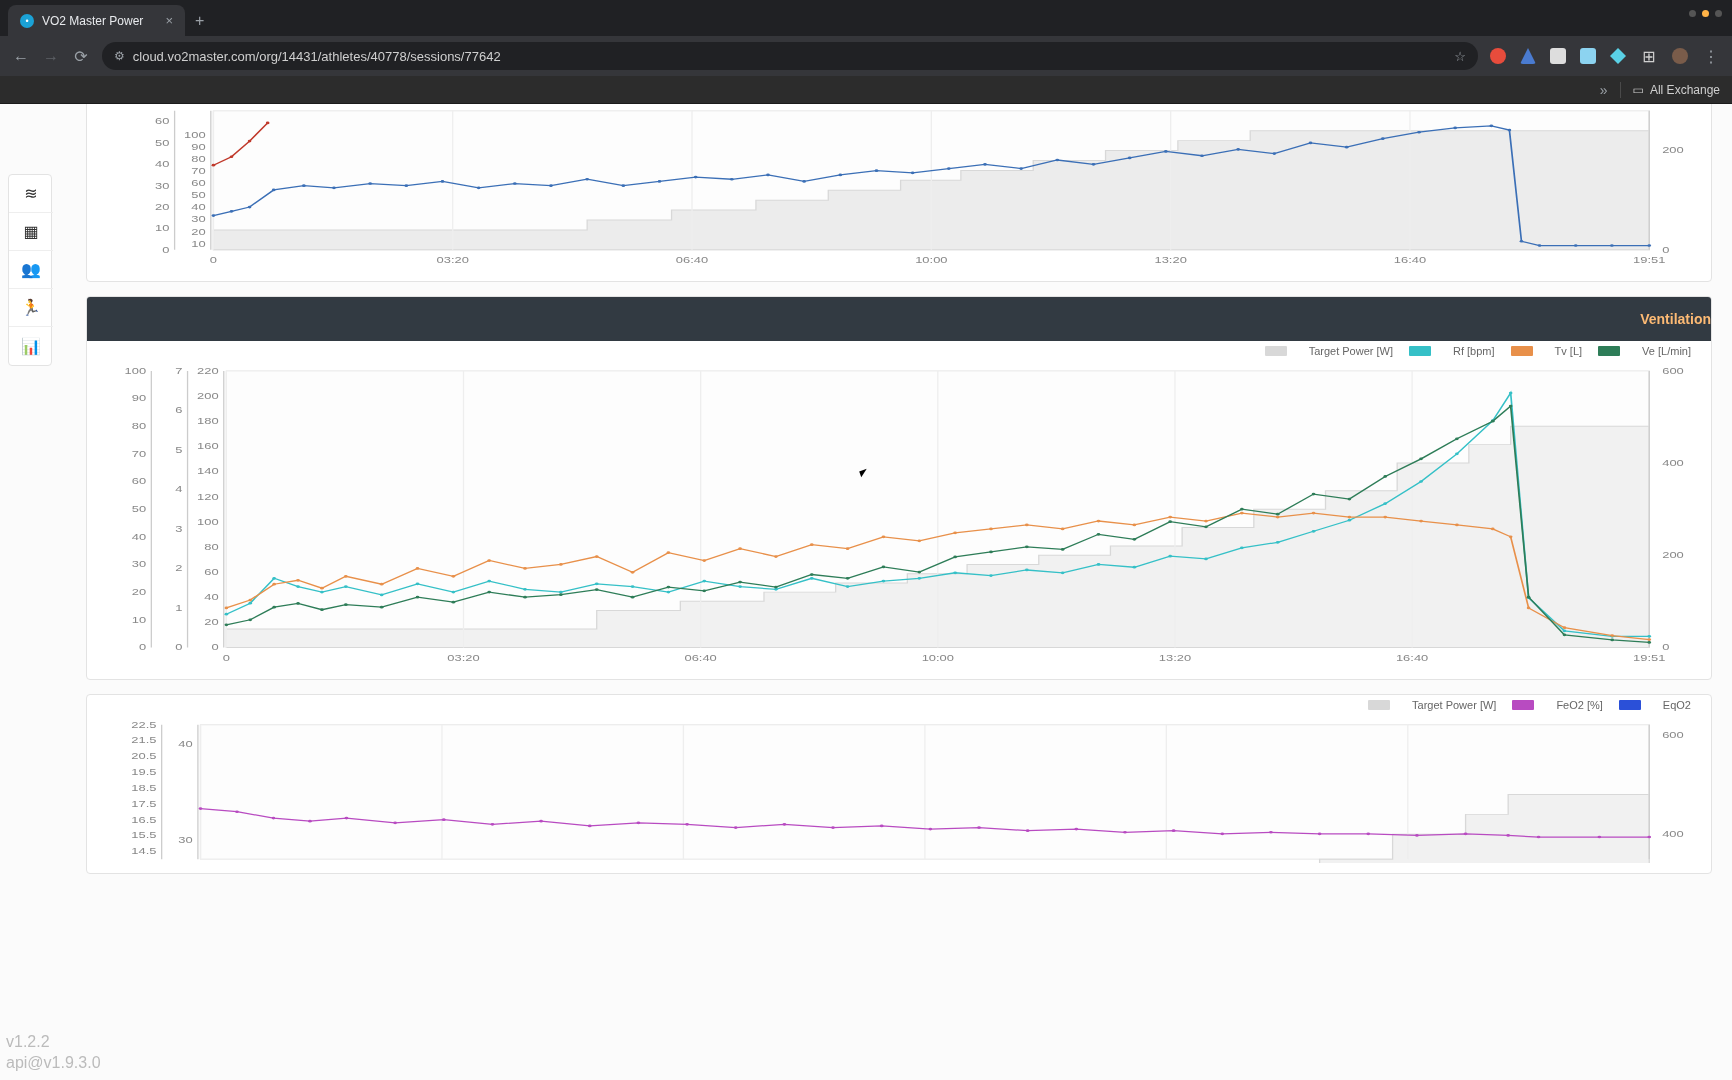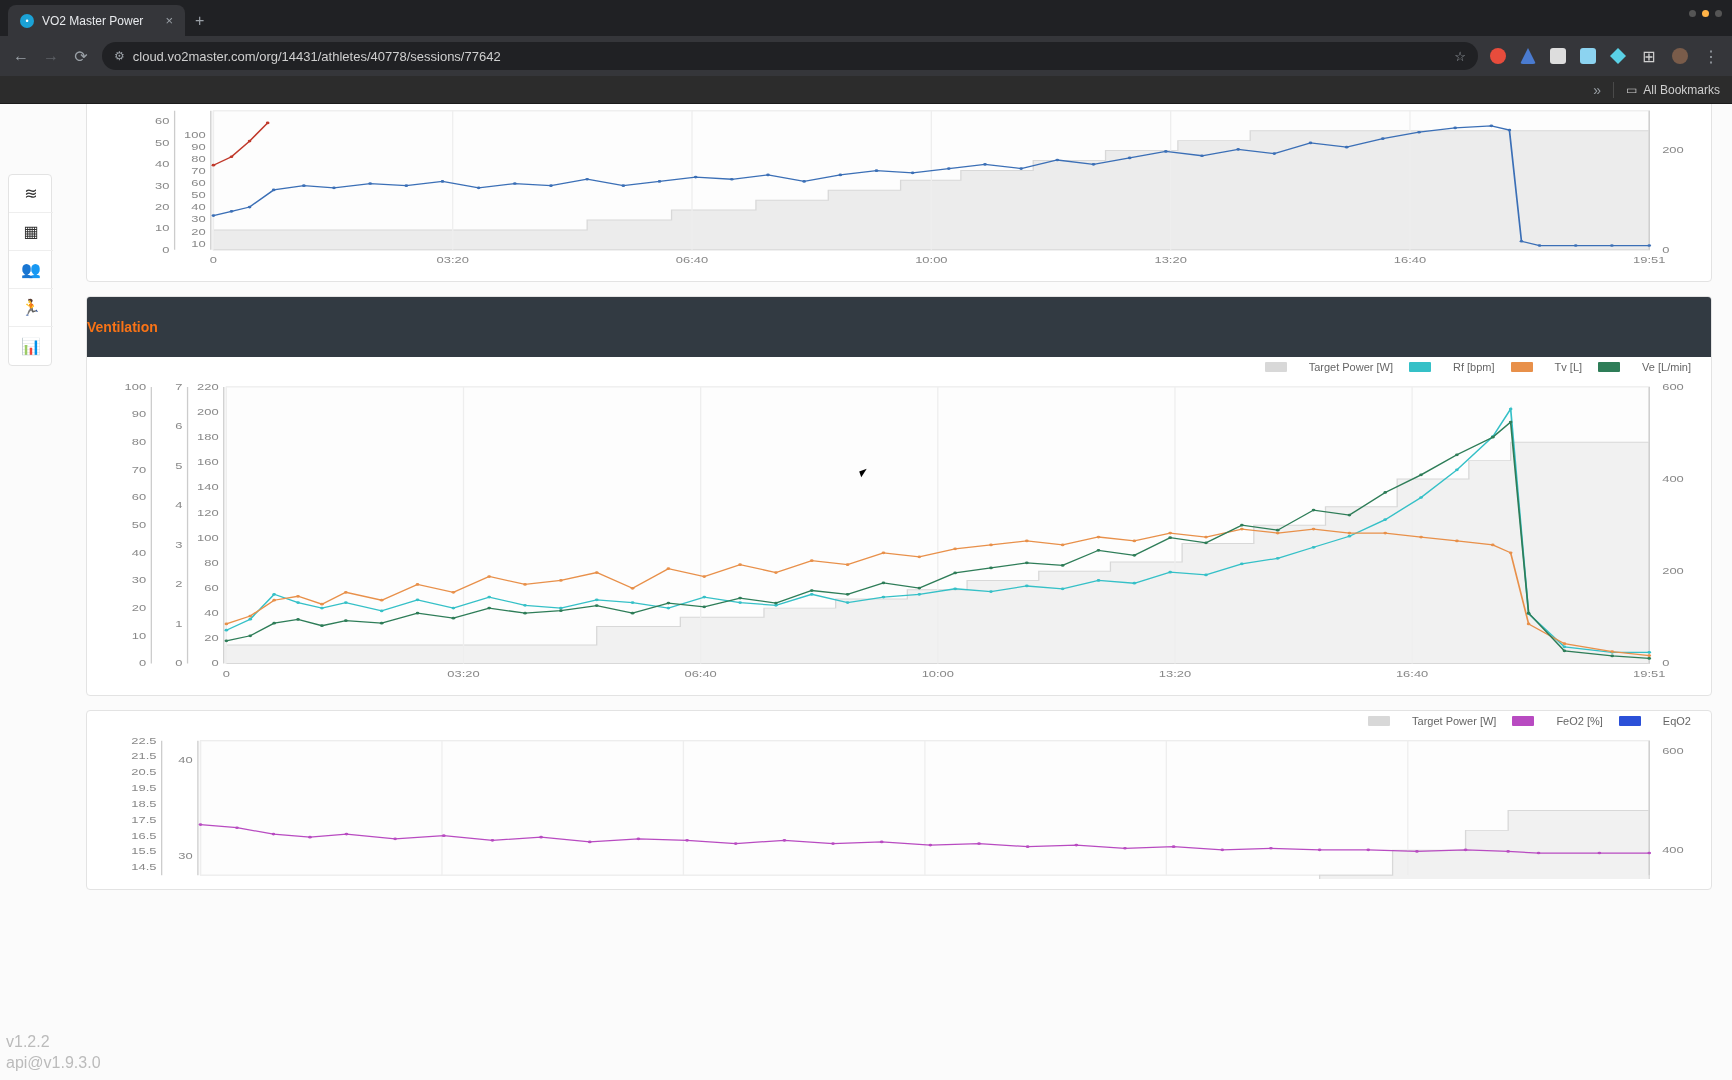--- a/index.html
+++ b/index.html
@@ -24,21 +24,21 @@
   .bmbar .chev{ color:#9aa0a6; font-size:14px;}
   .bmbar .sep{ width:1px; height:16px; background:#4a4a4a;}
   .bmbar .folder{ display:flex; align-items:center; gap:6px; }
   
   .page { position:relative; height: calc(1080px - 36px - 40px - 28px); background:#fbfbfb; overflow:hidden;}
   .side { position:absolute; left:8px; top:70px; width:44px; background:#fff; border:1px solid #e3e3e3; border-radius:4px; display:flex; flex-direction:column; }
   .side button { width:44px; height:38px; background:none; border:none; border-bottom:1px solid #eee; display:flex; align-items:center; justify-content:center; color:#333; font-size:16px;}
   .side button:last-child{ border-bottom:none;}
   .content { position:absolute; left:86px; right:20px; top:0; bottom:0; }
   .panel { background:#fff; border:1px solid #e3e3e3; border-radius:4px; margin-bottom:14px; overflow:hidden;}
-  .panel-head { background:#323a42; color:#f97316; text-align:left; font-size:14px; font-weight:600; padding:22px 0;}
+  .panel-head { background:#323a42; color:#fdba74; text-align:right; font-size:14px; font-weight:600; padding:14px 0;}
   .plot-wrap { position:relative; padding:6px 10px 10px 10px;}
   .legend { display:flex; justify-content:flex-end; gap:16px; font-size:11px; color:#666; padding:4px 20px 2px 0;}
   .legend .item{ display:flex; align-items:center; gap:22px;}
   .swatch{ width:22px; height:10px; border-radius:1px;}
   svg text { font-size:10px; fill:#888; }
   svg .grid line{ stroke:#eee; stroke-width:1;}
   svg .series { fill:none; stroke-width:1.3;}
   svg .series-dots circle{ }
   .version { position:absolute; left:6px; bottom:6px; font-size:16px; color:#bbb; line-height:1.3;}
   .cursor { position:absolute; width:10px; height:10px; pointer-events:none; }
@@ -80,21 +80,21 @@
       <div class="nav-ico" style="color:#cfcfcf">⊞</div>
       <div class="ext" style="background:#7a5c4a;border-radius:50%"></div>
       <div class="nav-ico">⋮</div>
     </div>
   </div>
   <div class="bmbar">
     <span class="chev">»</span>
     <span class="sep"></span>
     <span class="folder">
       <span>▭</span>
-      <span>All Bookmarks</span>
+      <span>All Exchange</span>
     </span>
   </div>
 </div>
 
 <div class="page">
   <div class="side">
     <button>
         <span>≋</span>
       </button>
     <button>

